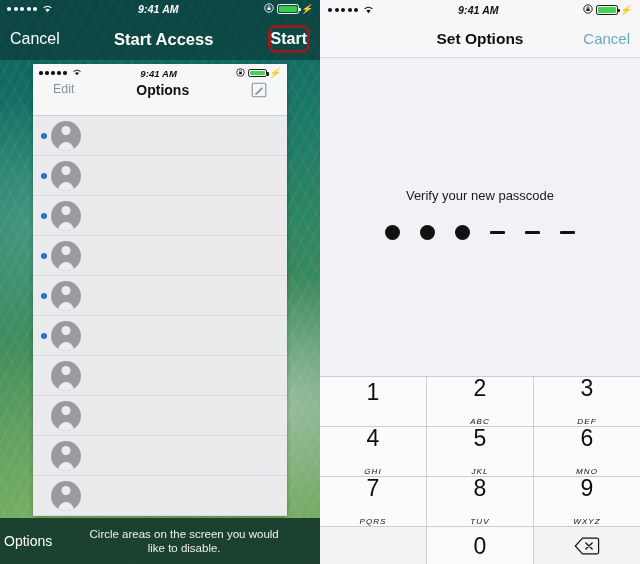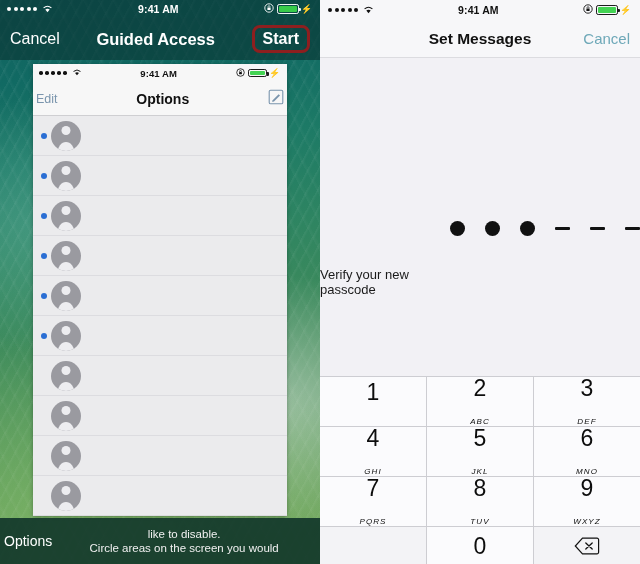--- a/index.html
+++ b/index.html
@@ -58,20 +58,21 @@
   
   .status-bar {
     position: relative;
     height: 18px;
     display: flex;
     align-items: center;
     padding: 0 7px;
     box-sizing: border-box;
     font-size: 10px;
     z-index: 5;
+    font-style: italic;
   }
   .status-bar.dark-bg { color: #ffffff; background: rgba(8,48,46,0.55); }
   .sb-left { display: flex; align-items: center; gap: 3px; flex: 0 0 auto; }
   .sb-dots { display: flex; align-items: center; gap: 2.5px; }
   .sb-dots i {
     display: block;
     width: 4px; height: 4px;
     border-radius: 50%;
     background: currentColor;
   }
@@ -130,21 +131,21 @@
   .ga-title {
     flex: 1;
     text-align: center;
     font-size: 16.5px;
     font-weight: bold;
     color: #ffffff;
   }
   .ga-start-wrap {
     flex: 0 0 auto;
     position: relative;
-    padding: 5px 11px;
+    padding: 5px 3px;
   }
   .ga-start {
     font-size: 16px;
     font-weight: bold;
     color: #ffffff;
     position: relative;
     z-index: 2;
   }
   .ga-start-highlight {
     position: absolute;
@@ -179,22 +180,22 @@
   }
   .inner-status .sb-dots i { width: 3.5px; height: 3.5px; }
   .inner-status .sb-center { font-size: 9.5px; }
   .inner-status .battery { width: 19px; height: 8.5px; }
 
   .msg-navbar {
     height: 34px;
     background: #f7f7f7;
     border-bottom: 1px solid #cfcfd2;
     display: flex;
-    align-items: center;
-    padding: 0 3px;
+    align-items: flex-start;
+    padding: 0 20px;
     box-sizing: border-box;
   }
   .msg-edit {
     font-size: 12.5px;
     color: #7a95ad;
     flex: 0 0 auto;
   }
   .msg-title {
     flex: 1;
     text-align: center;
@@ -319,21 +320,21 @@
     flex: 0 0 auto;
     width: 48px;
     text-align: right;
     font-size: 15px;
     color: #6ea8b8;
   }
   .pc-body {
     height: 318px;
     background: #f2f1f5;
     display: flex;
-    flex-direction: row;
+    flex-direction: column;
     align-items: center;
   }
   .pc-prompt {
     margin-top: 130px;
     font-size: 13px;
     color: #1a1a1a;
   }
   .pc-dots {
     margin-top: 22px;
     display: flex;
@@ -420,21 +421,21 @@
         </span>
         <span class="battery">
             <span class="fill"></span>
           </span>
         <span class="bolt">⚡</span>
       </div>
     </div>
 
     <div class="ga-navbar">
       <div class="ga-cancel">Cancel</div>
-      <div class="ga-title">Guided Access</div>
+      <div class="ga-title">Start Access</div>
       <div class="ga-start-wrap">
         <div class="ga-start-highlight"></div>
         <div class="ga-start">Start</div>
       </div>
     </div>
 
     <div class="inner-phone">
       <div class="status-bar inner-status">
         <div class="sb-left">
           <span class="sb-dots">
@@ -518,22 +519,22 @@
         <div class="msg-row">
           <span class="unread-spacer"></span>
           <span class="avatar"></span>
         </div>
       </div>
     </div>
 
     <div class="options-bar">
       <div class="options-label">Options</div>
       <div class="options-hint">
+        <div>Circle areas on the screen you would</div>
         <div>like to disable.</div>
-        <div>Circle areas on the screen you would</div>
       </div>
     </div>
   </div>
 
   <div class="screen-right">
     <div class="status-bar pc-status">
       <div class="sb-left">
         <span class="sb-dots">
           <i></i>
             <i></i>
@@ -559,21 +560,21 @@
         </span>
         <span class="battery">
             <span class="fill"></span>
           </span>
         <span class="bolt">⚡</span>
       </div>
     </div>
 
     <div class="pc-navbar">
       <div class="pc-spacer"></div>
-      <div class="pc-title">Set Messages</div>
+      <div class="pc-title">Set Options</div>
       <div class="pc-cancel">Cancel</div>
     </div>
 
     <div class="pc-body">
       <div class="pc-prompt">Verify your new passcode</div>
       <div class="pc-dots">
         <span class="pc-dot"></span>
         <span class="pc-dot"></span>
         <span class="pc-dot"></span>
         <span class="pc-dash"></span>

